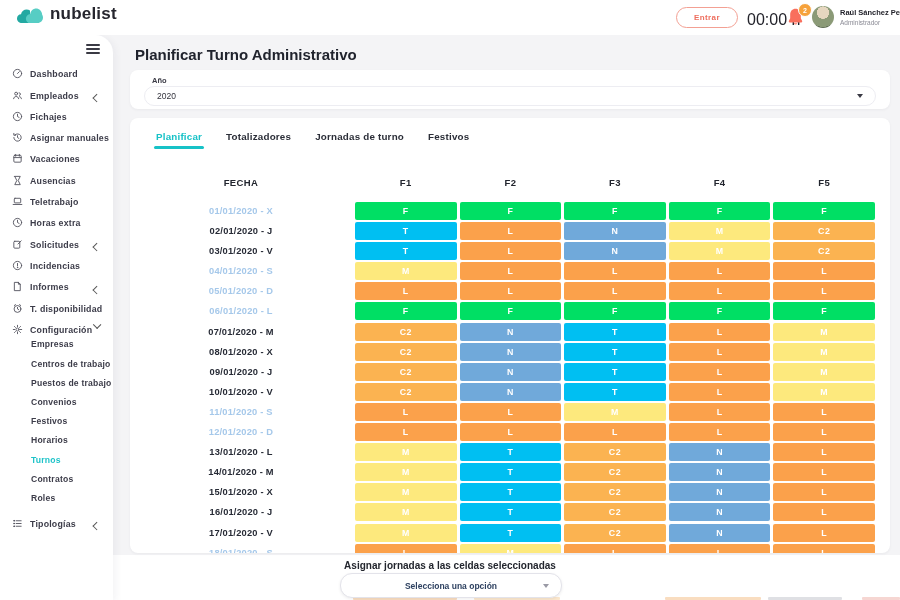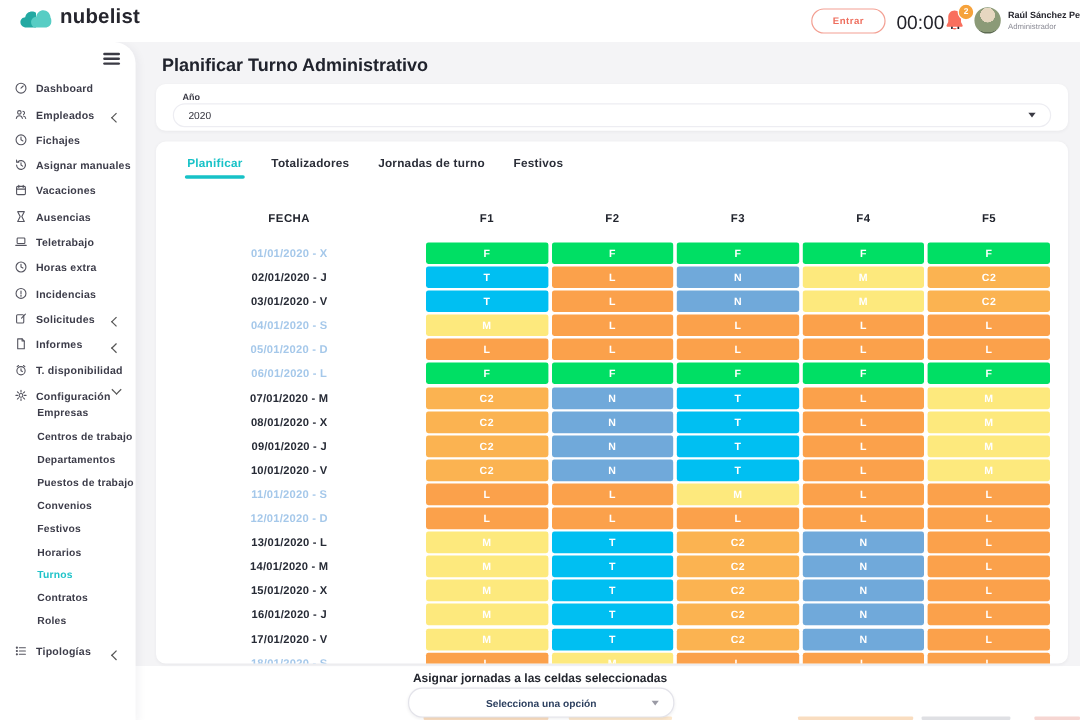--- a/index.html
+++ b/index.html
@@ -199,40 +199,40 @@
           <svg viewBox="0 0 24 24" fill="none" stroke="currentColor" stroke-width="2" stroke-linecap="round" stroke-linejoin="round">
             <circle cx="12" cy="12" r="9"></circle>
             <path d="M12 7v5l3.5 2"></path>
           </svg>
         </span>
         <span class="lbl">Horas extra</span>
       </div>
       <div class="side-item">
         <span class="ic">
           <svg viewBox="0 0 24 24" fill="none" stroke="currentColor" stroke-width="2" stroke-linecap="round" stroke-linejoin="round">
+            <rect x="4" y="5" width="13" height="15" rx="2"></rect>
+            <path d="M13 11l7-7"></path>
+          </svg>
+        </span>
+        <span class="lbl">Solicitudes</span>
+        <span class="chev left"></span>
+      </div>
+      <div class="side-item">
+        <span class="ic">
+          <svg viewBox="0 0 24 24" fill="none" stroke="currentColor" stroke-width="2" stroke-linecap="round" stroke-linejoin="round">
             <circle cx="12" cy="12" r="9"></circle>
             <path d="M12 7.5v5.5"></path>
             <circle cx="12" cy="16.5" r=".5" fill="currentColor"></circle>
           </svg>
         </span>
         <span class="lbl">Incidencias</span>
       </div>
       <div class="side-item">
         <span class="ic">
           <svg viewBox="0 0 24 24" fill="none" stroke="currentColor" stroke-width="2" stroke-linecap="round" stroke-linejoin="round">
-            <rect x="4" y="5" width="13" height="15" rx="2"></rect>
-            <path d="M13 11l7-7"></path>
-          </svg>
-        </span>
-        <span class="lbl">Solicitudes</span>
-        <span class="chev left"></span>
-      </div>
-      <div class="side-item">
-        <span class="ic">
-          <svg viewBox="0 0 24 24" fill="none" stroke="currentColor" stroke-width="2" stroke-linecap="round" stroke-linejoin="round">
             <path d="M6 3h8l4 4v14H6z"></path>
             <path d="M14 3v4h4"></path>
           </svg>
         </span>
         <span class="lbl">Informes</span>
         <span class="chev left"></span>
       </div>
       <div class="side-item">
         <span class="ic">
           <svg viewBox="0 0 24 24" fill="none" stroke="currentColor" stroke-width="2" stroke-linecap="round" stroke-linejoin="round">
@@ -248,21 +248,20 @@
             <circle cx="12" cy="12" r="3.4"></circle>
             <path d="M12 2.8v3M12 18.2v3M2.8 12h3M18.2 12h3M5.4 5.4l2.1 2.1M16.5 16.5l2.1 2.1M18.6 5.4l-2.1 2.1M7.5 16.5l-2.1 2.1"></path>
           </svg>
         </span>
         <span class="lbl">Configuración</span>
         <span class="chev down"></span>
       </div>
       <div class="submenu">
         <div class="sub-item">Empresas</div>
         <div class="sub-item">Centros de trabajo</div>
-        <div class="sub-item">Departamentos</div>
         <div class="sub-item">Puestos de trabajo</div>
         <div class="sub-item">Convenios</div>
         <div class="sub-item">Festivos</div>
         <div class="sub-item">Horarios</div>
         <div class="sub-item active">Turnos</div>
         <div class="sub-item">Contratos</div>
         <div class="sub-item">Roles</div>
       </div>
       <div class="side-item">
         <span class="ic">

